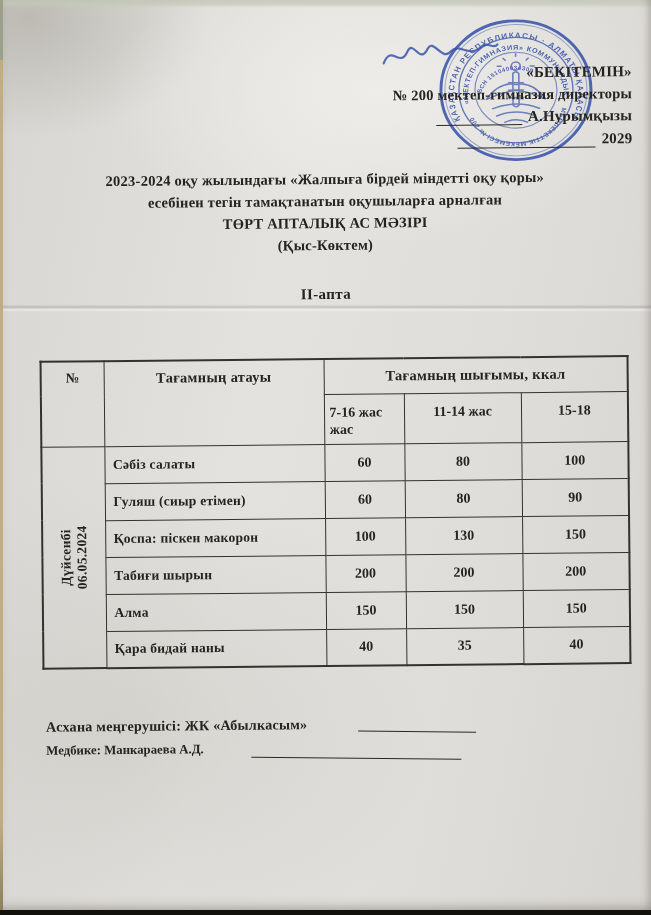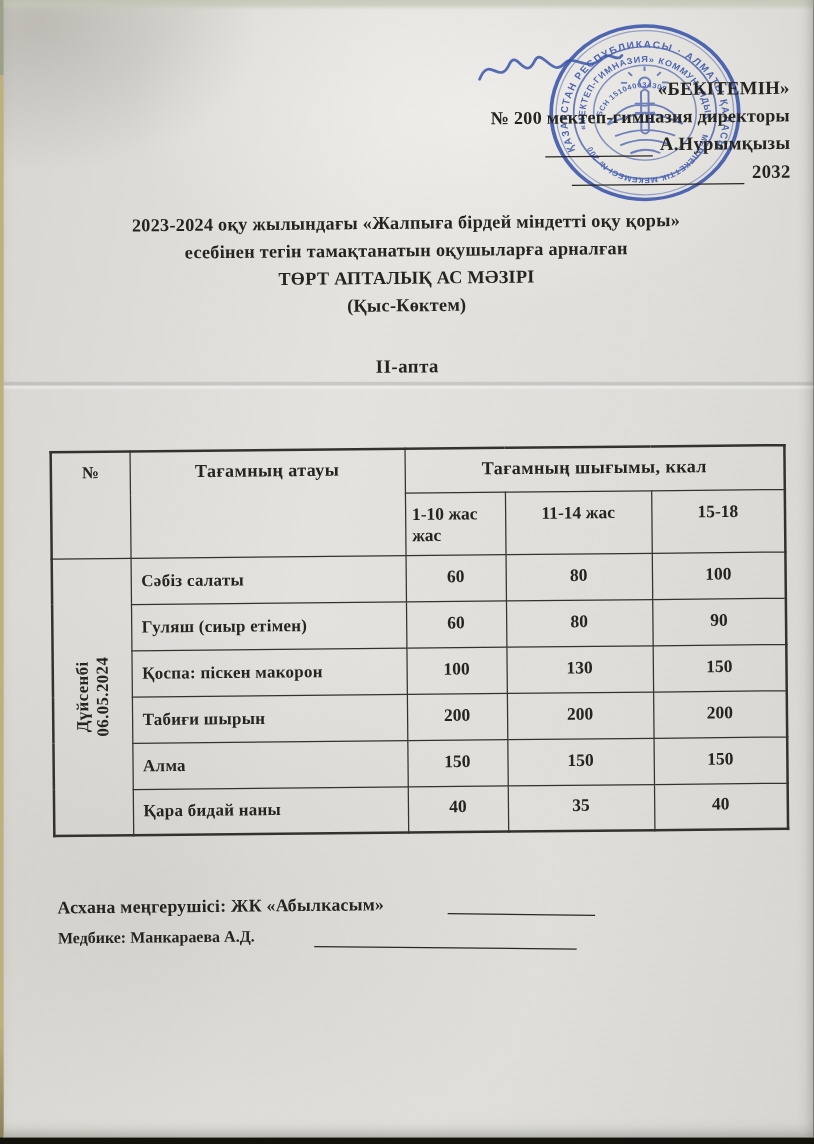--- a/index.html
+++ b/index.html
@@ -129,21 +129,21 @@
 
     <div class="approval">
       <div class="ln">«БЕКІТЕМІН»</div>
       <div class="ln ln2">№ 200 мектеп-гимназия директоры</div>
       <div class="sigrow">
         <span class="sig-line w1"></span>
         <span class="ln" style="margin-bottom:0">А.Нурымқызы</span>
       </div>
       <div class="sigrow">
         <span class="sig-line w2"></span>
-        <span class="ln" style="margin-bottom:0">2032</span>
+        <span class="ln" style="margin-bottom:0">2029</span>
       </div>
     </div>
 
     <div class="title-block">
       <div>2023-2024 оқу жылындағы  «Жалпыға бірдей міндетті оқу қоры»</div>
       <div>есебінен тегін тамақтанатын оқушыларға арналған</div>
       <div>ТӨРТ АПТАЛЫҚ АС МӘЗІРІ</div>
       <div>(Қыс-Көктем)</div>
     </div>
 
@@ -157,21 +157,21 @@
           <col style="width:117px">
           <col style="width:107px">
       </colgroup>
       <thead>
         <tr class="h1">
           <th class="c-no" rowspan="2">№</th>
           <th class="c-dish" rowspan="2">Тағамның атауы</th>
           <th class="c-out" colspan="3">Тағамның шығымы, ккал</th>
         </tr>
         <tr class="h2">
-          <th class="age a1">1-10 жас жас</th>
+          <th class="age a1">7-16 жас жас</th>
           <th class="age">11-14 жас</th>
           <th class="age">15-18</th>
         </tr>
       </thead>
       <tbody>
         <tr class="body-row">
           <th class="day-cell" rowspan="6">
             <div class="day-rot">
               <div>Дүйсенбі</div>
               <div>06.05.2024</div>

